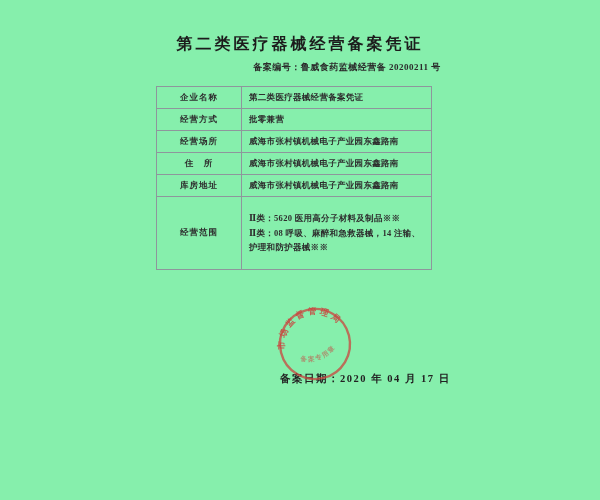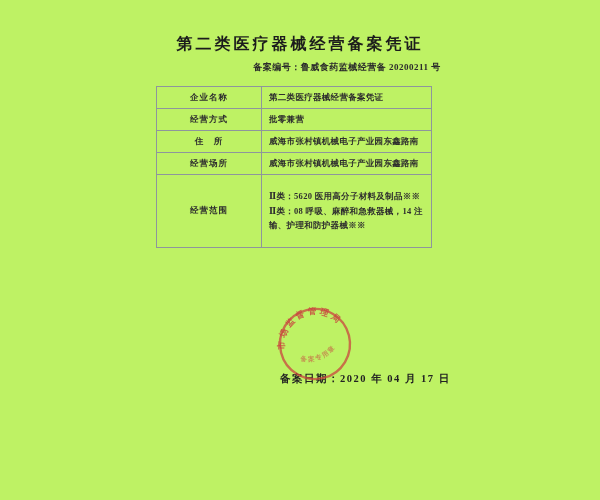--- a/index.html
+++ b/index.html
@@ -2,37 +2,37 @@
 <html><head>
 <meta charset="utf-8">
 <style>
   html,body{margin:0;padding:0;}
   body{
     width:600px;height:500px;position:relative;overflow:hidden;
     background:#fbfbf9;
     font-family:"Liberation Serif","DejaVu Serif",serif;
     color:#2e2e2e;
   }
-  .page{position:absolute;inset:0;background:#bef264;}
+  .page{position:absolute;inset:0;background:#86efac;}
   .title{
     position:absolute;top:34px;left:0;width:600px;text-align:center;
     font-size:16px;font-weight:bold;letter-spacing:3px;color:#1c1c1c;
   }
   .record-no{
     position:absolute;top:61px;left:232px;width:230px;text-align:center;
     font-size:9px;font-weight:bold;color:#2b2b2b;letter-spacing:0.5px;
   }
   table.doc-table{
     position:absolute;left:156px;top:86px;width:276px;
     border-collapse:collapse;table-layout:fixed;
     font-size:8.5px;color:#2e2e2e;
   }
   .doc-table td{border:1px solid #8e969c;vertical-align:middle;}
   .doc-table td.label{
-    width:72px;text-align:center;font-weight:600;letter-spacing:1px;padding:0 16px;
+    width:72px;text-align:center;font-weight:600;letter-spacing:1px;padding:0 6px;
   }
   .doc-table td.value{padding:0 7px;font-weight:600;letter-spacing:0.3px;}
   .doc-table tr.short{height:22px;}
   .doc-table tr.tall{height:73px;}
   .scope-line{line-height:1.7;}
   .dept-line{
     position:absolute;left:272px;top:330px;
     font-size:10.5px;font-weight:bold;letter-spacing:1px;color:#222;
   }
   .date-line{
@@ -62,25 +62,29 @@
     <tbody>
       <tr class="short">
         <td class="label">企业名称</td>
         <td class="value">第二类医疗器械经营备案凭证</td>
       </tr>
       <tr class="short">
         <td class="label">经营方式</td>
         <td class="value">批零兼营</td>
       </tr>
       <tr class="short">
+        <td class="label">经营场所</td>
+        <td class="value">威海市张村镇机械电子产业园东鑫路南</td>
+      </tr>
+      <tr class="short">
         <td class="label">住　所</td>
         <td class="value">威海市张村镇机械电子产业园东鑫路南</td>
       </tr>
       <tr class="short">
-        <td class="label">经营场所</td>
+        <td class="label">库房地址</td>
         <td class="value">威海市张村镇机械电子产业园东鑫路南</td>
       </tr>
       <tr class="tall">
         <td class="label">经营范围</td>
         <td class="value">
           <div class="scope-line">Ⅱ类：5620 医用高分子材料及制品※※</div>
           <div class="scope-line">Ⅱ类：08 呼吸、麻醉和急救器械，14 注输、护理和防护器械※※</div>
         </td>
       </tr>
     </tbody>

